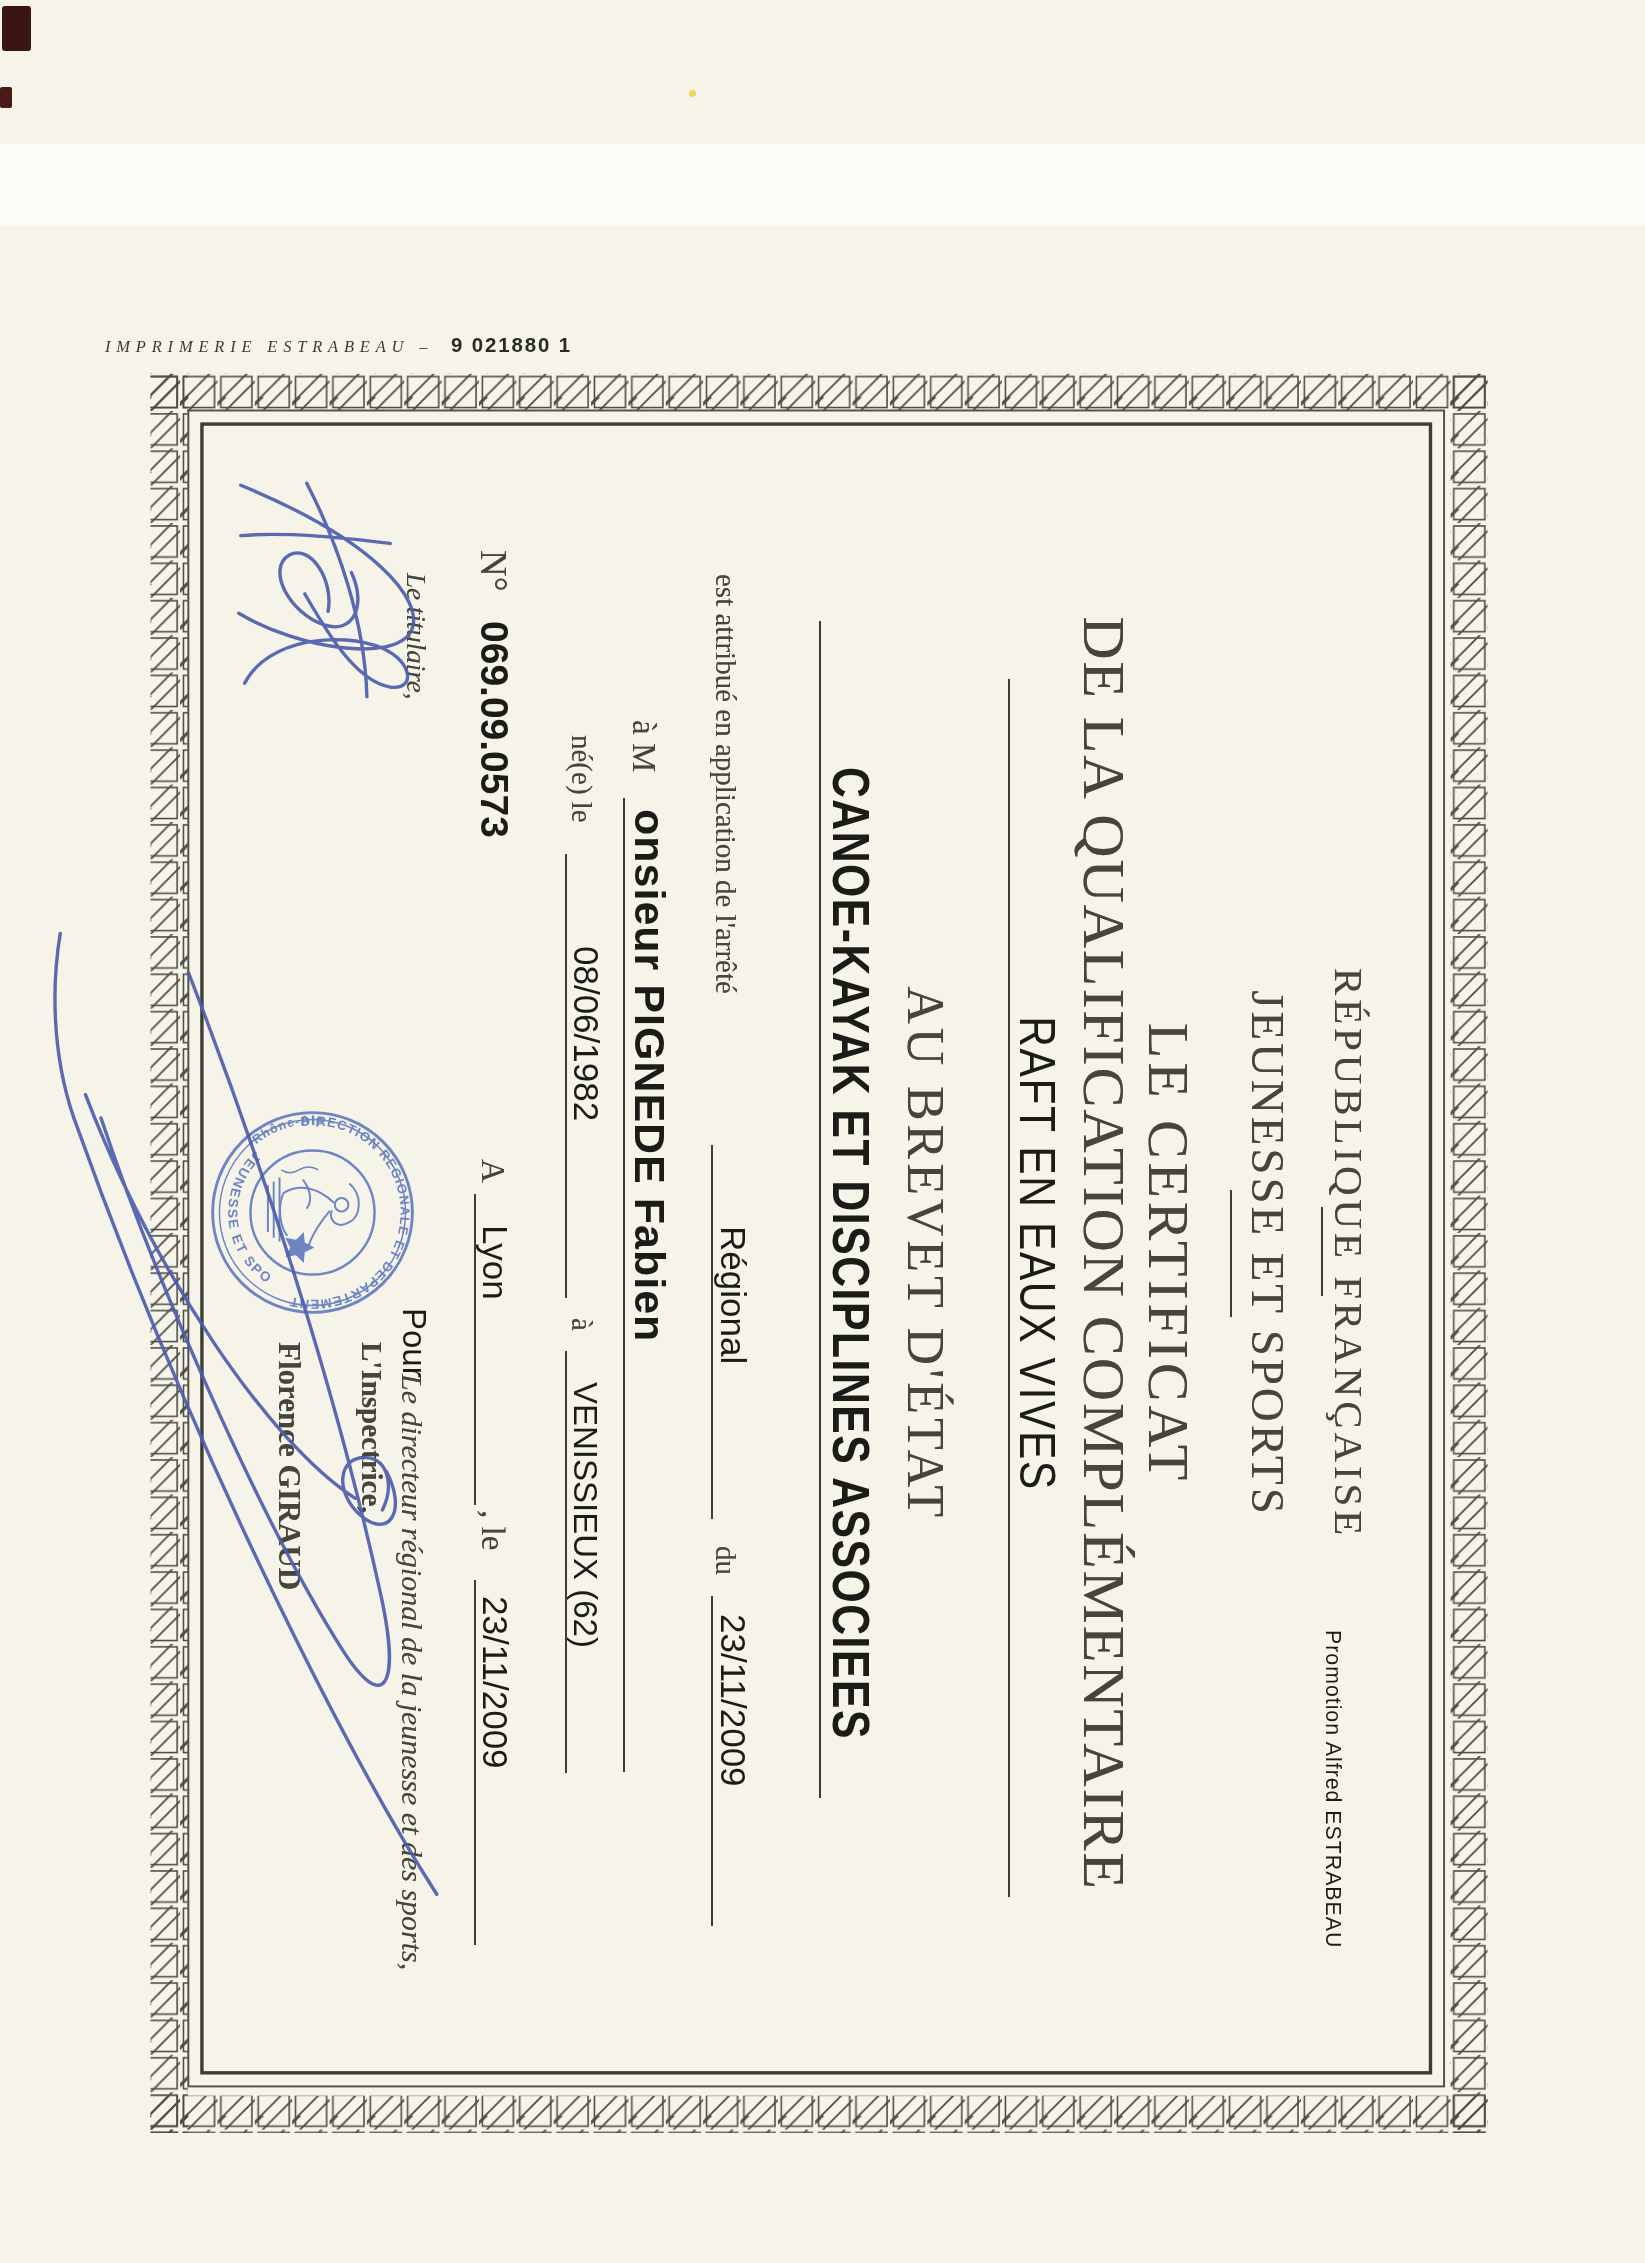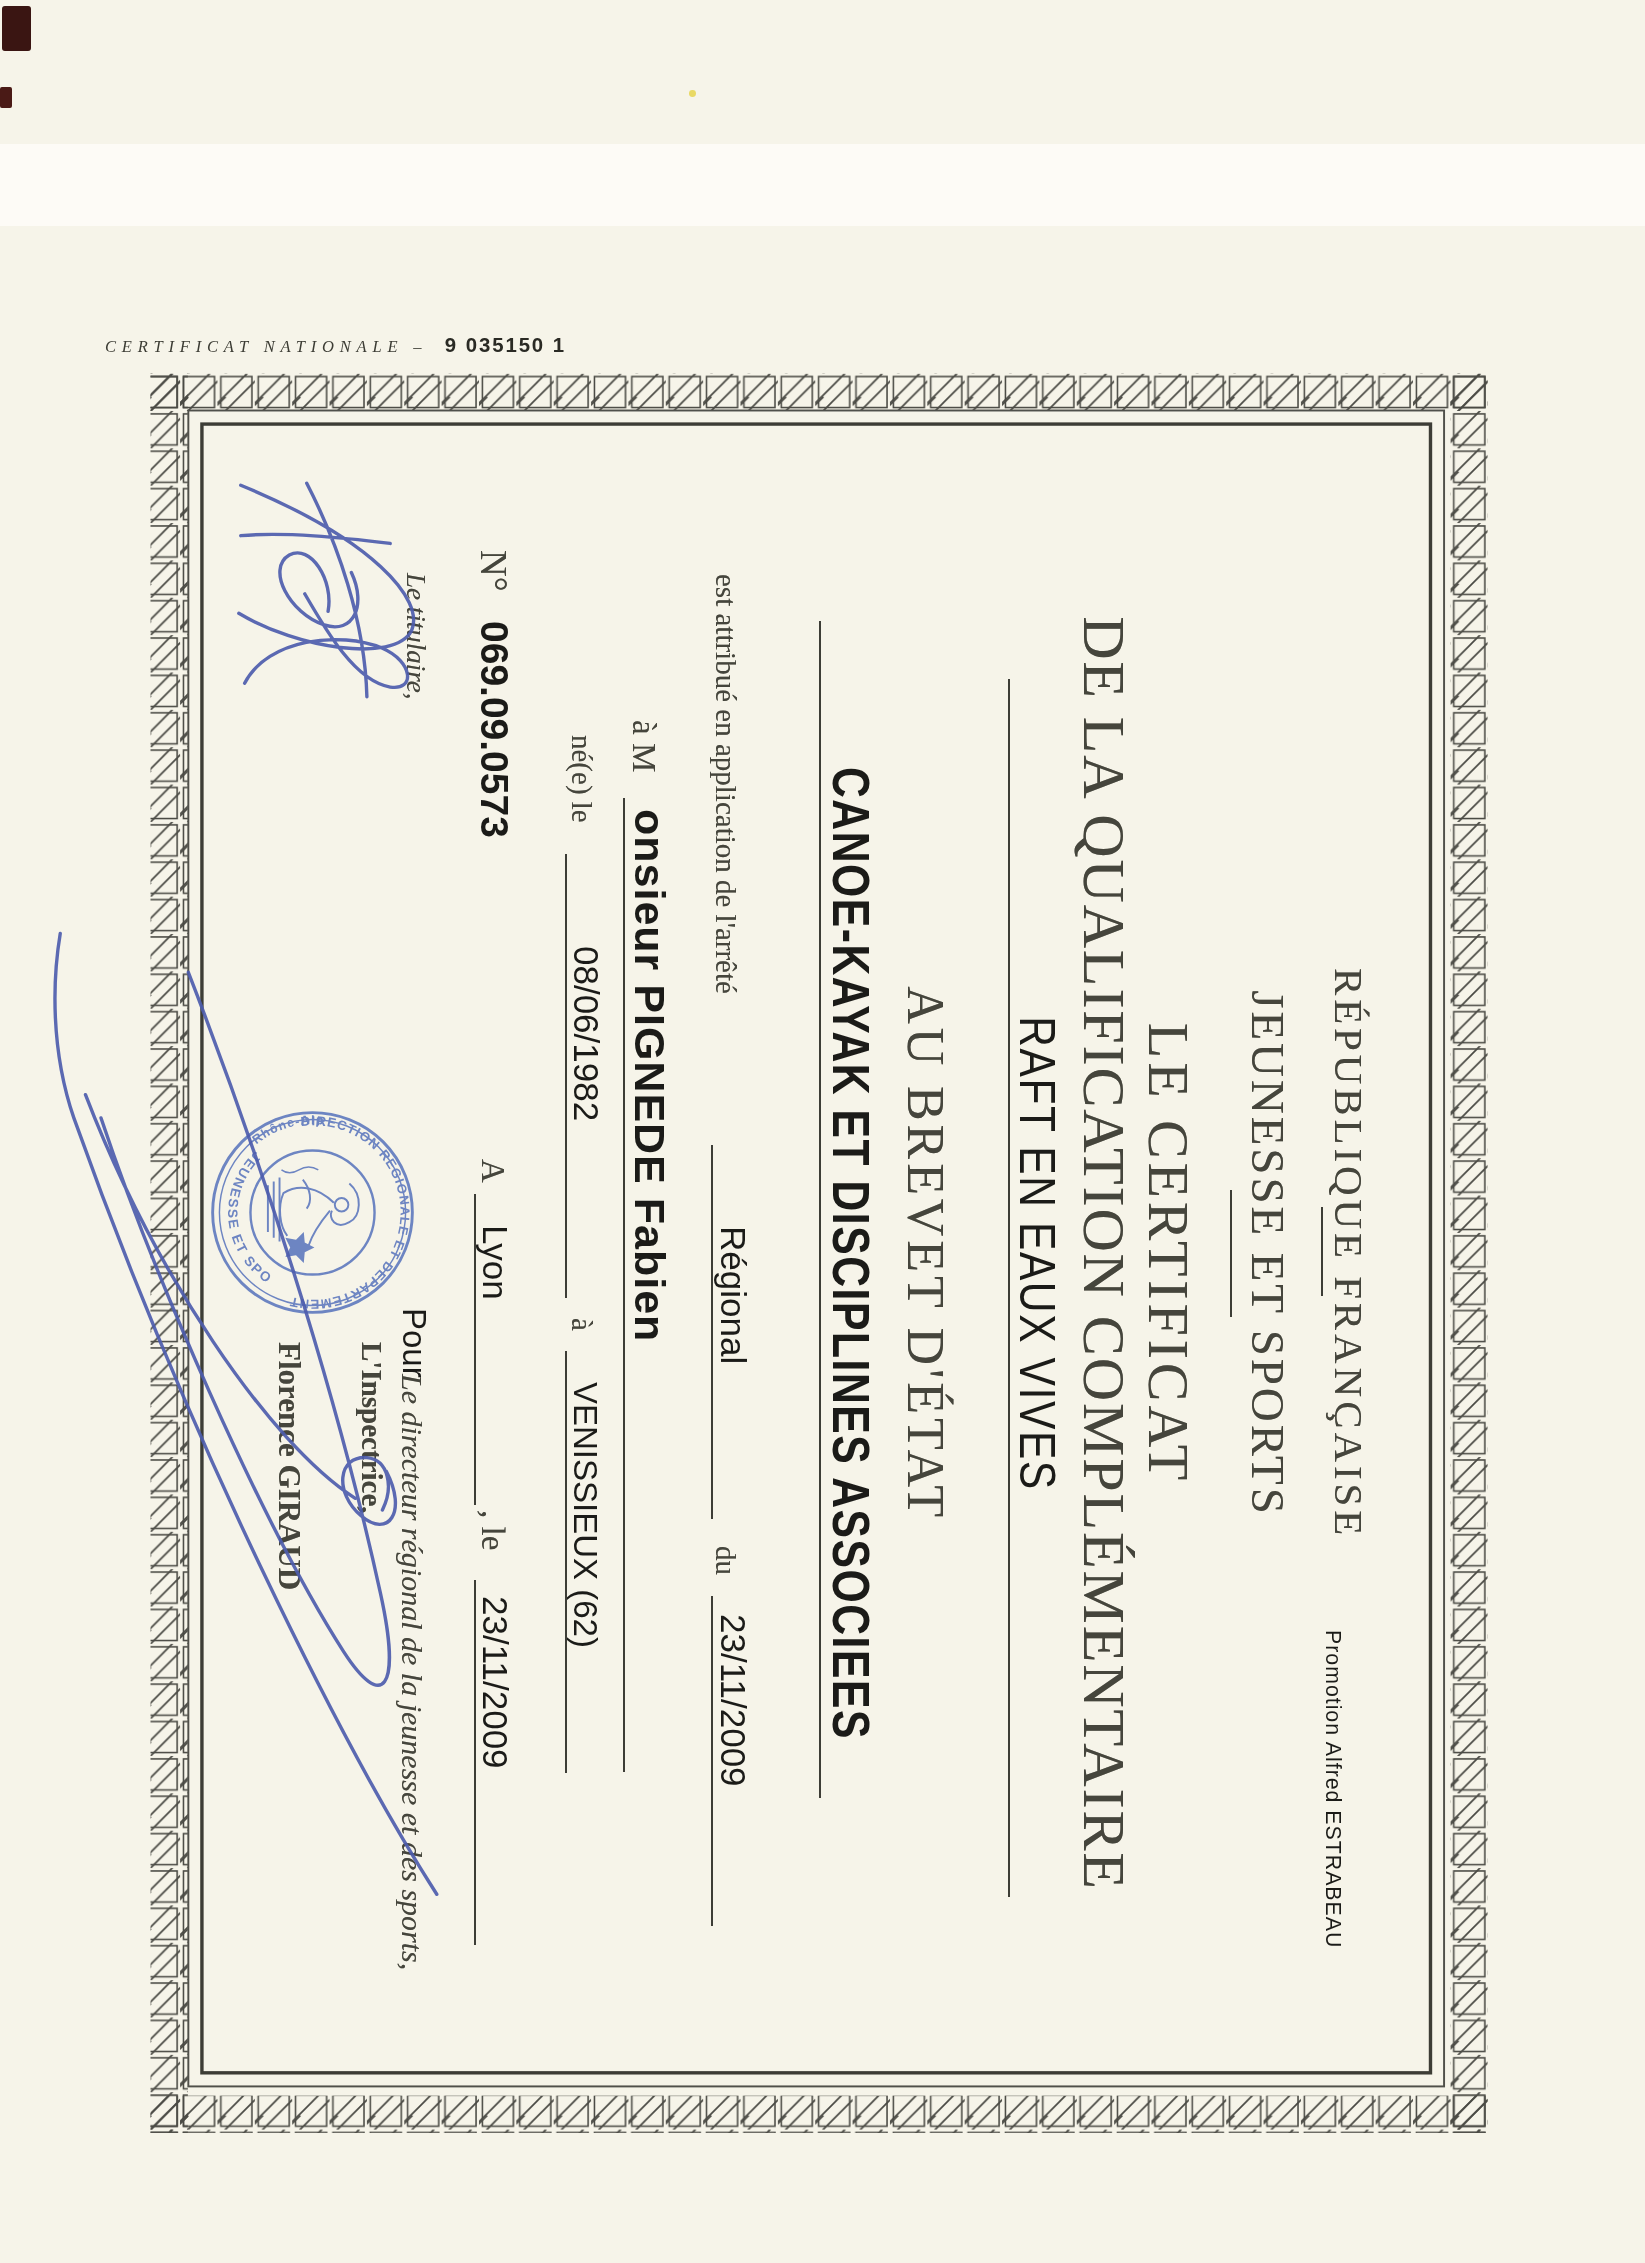--- a/index.html
+++ b/index.html
@@ -24,22 +24,22 @@
 </head>
 <body>
 
 <div id="screen">
   <div id="topband"></div>
   <div class="mark1"></div>
   <div class="mark2"></div>
   <div class="dot"></div>
 
   <div id="imprint">
-    <span class="lab">CERTIFICAT NATIONALE –</span>
-    <span class="num">9 035150 1</span>
+    <span class="lab">IMPRIMERIE ESTRABEAU –</span>
+    <span class="num">9 021880 1</span>
   </div>
 
   <div id="cert">
 
     <svg width="2264" height="1646" viewBox="0 0 2333 1696">
       <defs>
         <pattern id="tile" x="385" y="163" width="38.5" height="38.5" patternUnits="userSpaceOnUse">
           <rect x="3" y="3" width="32" height="32" fill="none" stroke="#4a4a44" stroke-width="1.6"></rect>
           <path d="M-3 5 L33 41" stroke="#4a4a44" stroke-width="1.8" fill="none"></path>
           <path d="M5 -3 L41 33" stroke="#4a4a44" stroke-width="1.8" fill="none"></path>

